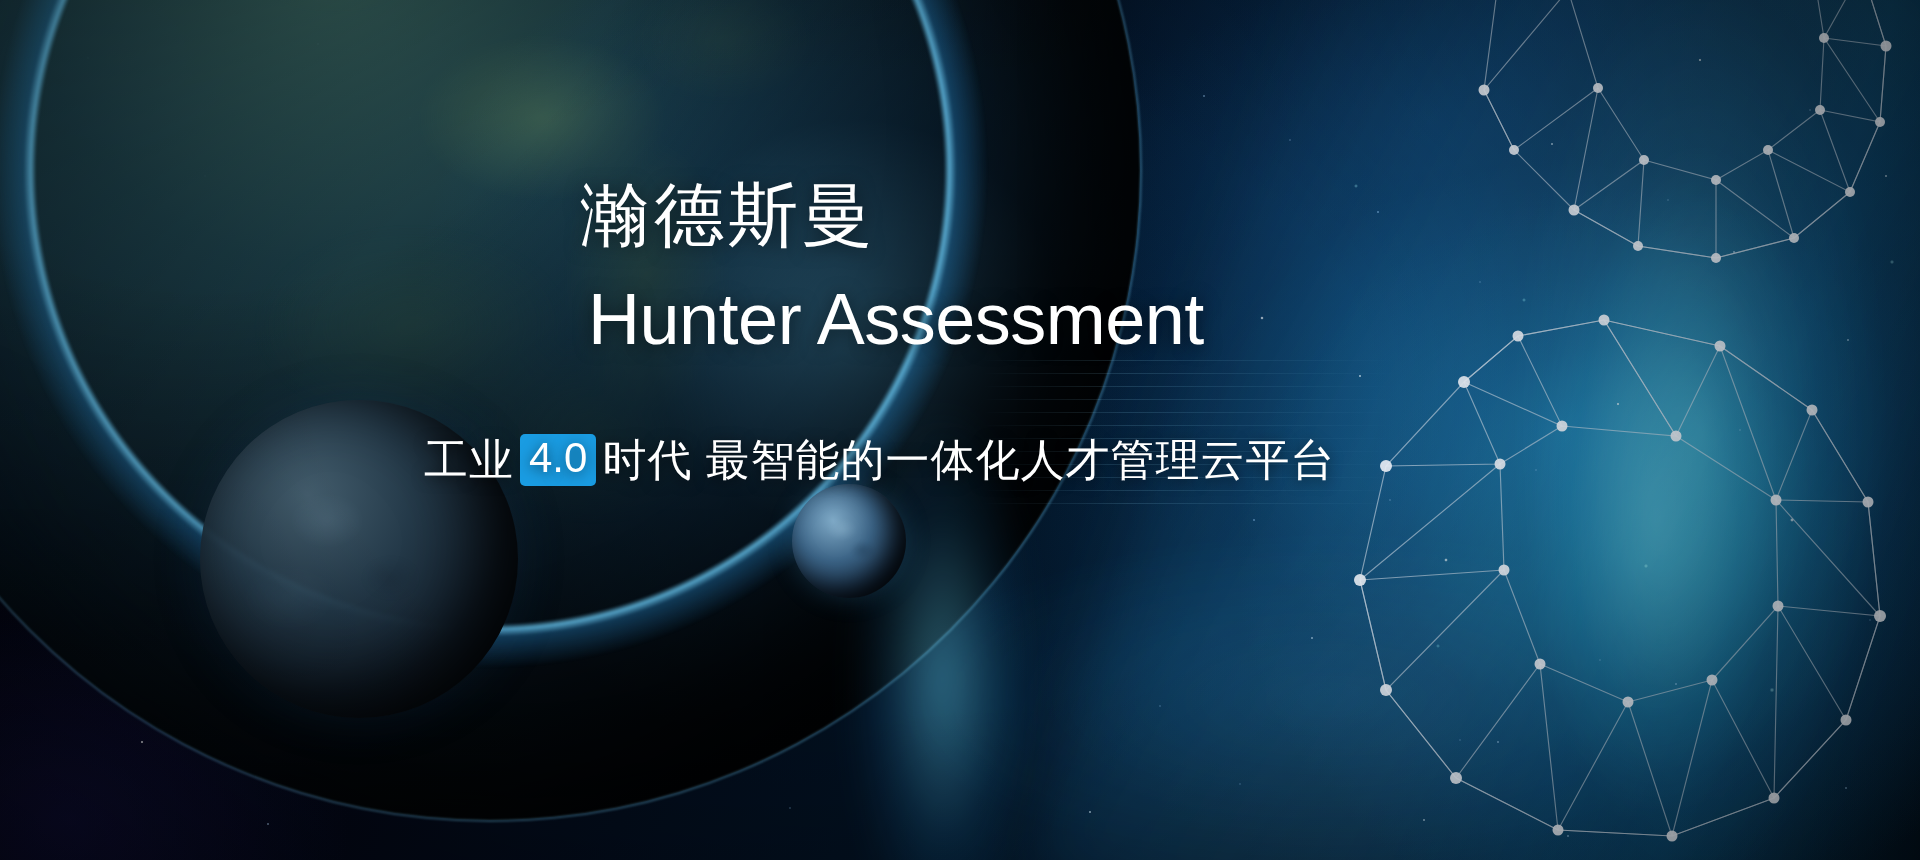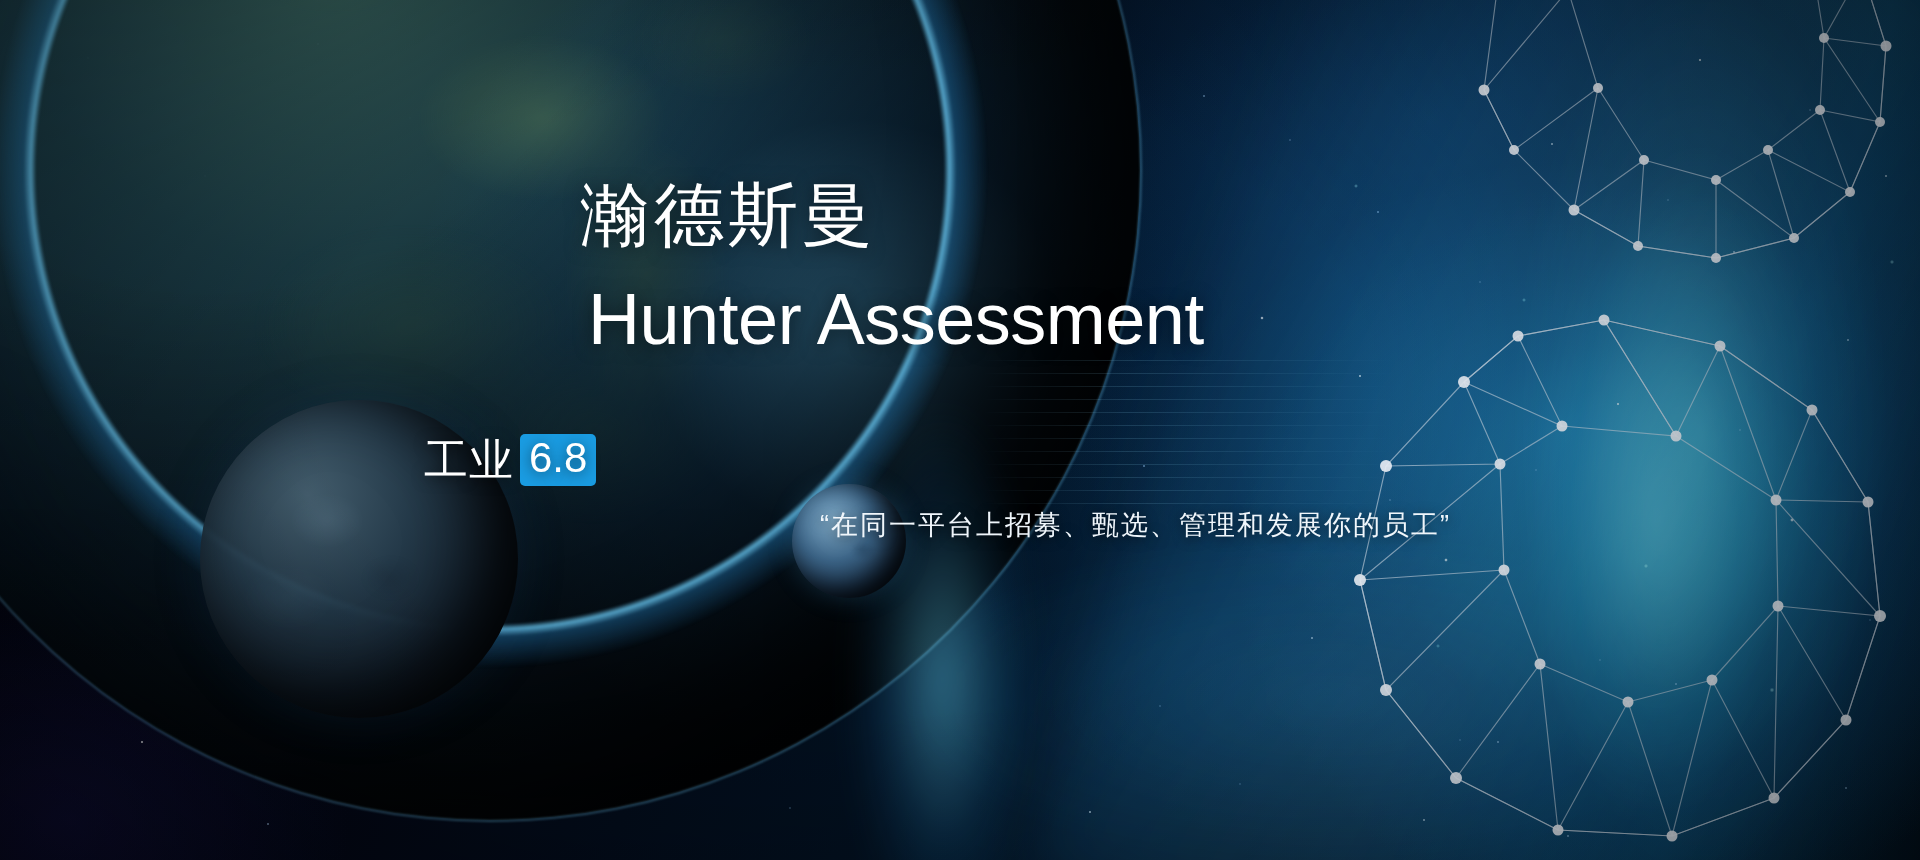--- a/index.html
+++ b/index.html
@@ -335,19 +335,19 @@
   <div class="vignette"></div>
 
   <div class="content">
 
     <div class="title-cn">瀚德斯曼</div>
 
     <div class="title-en">Hunter Assessment</div>
 
     <div class="tagline">
       <span class="seg">工业</span>
-      <span class="badge-40">6.8</span>
+      <span class="badge-40">4.0</span>
+      <span class="seg">时代 最智能的一体化人才管理云平台</span>
     </div>
 
-    <div class="subtitle">“在同一平台上招募、甄选、管理和发展你的员工”</div>
 
   </div>
 </div>
 
 </body></html>

